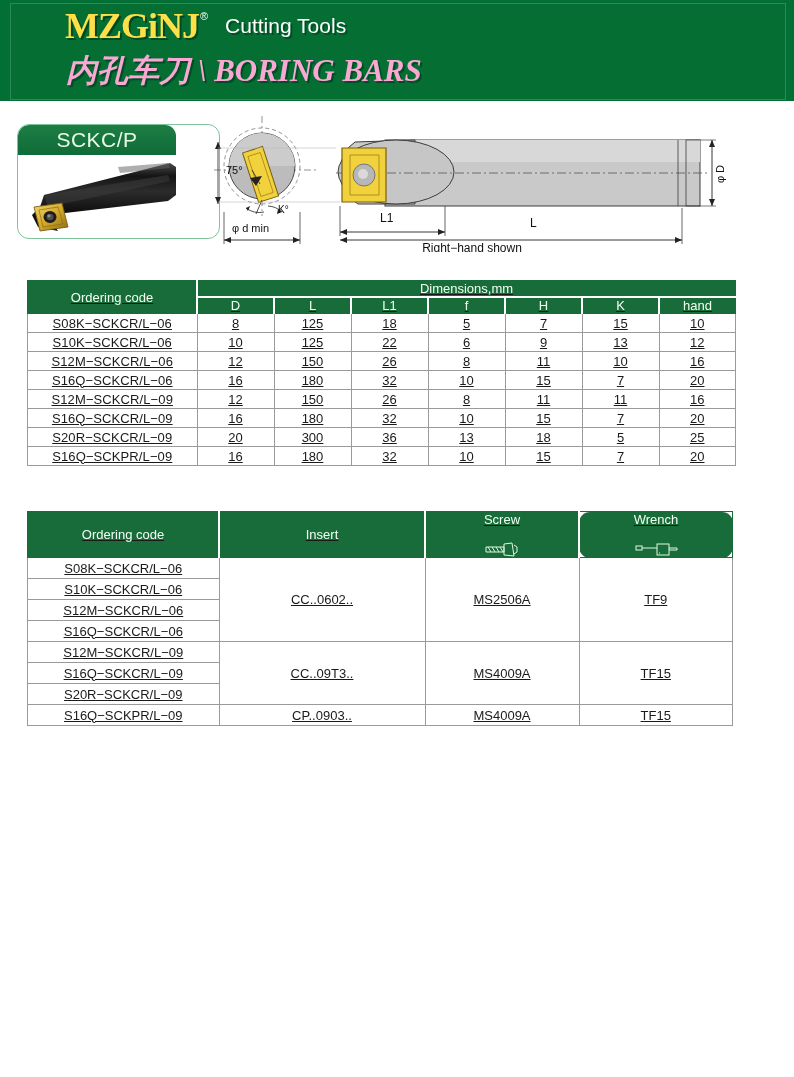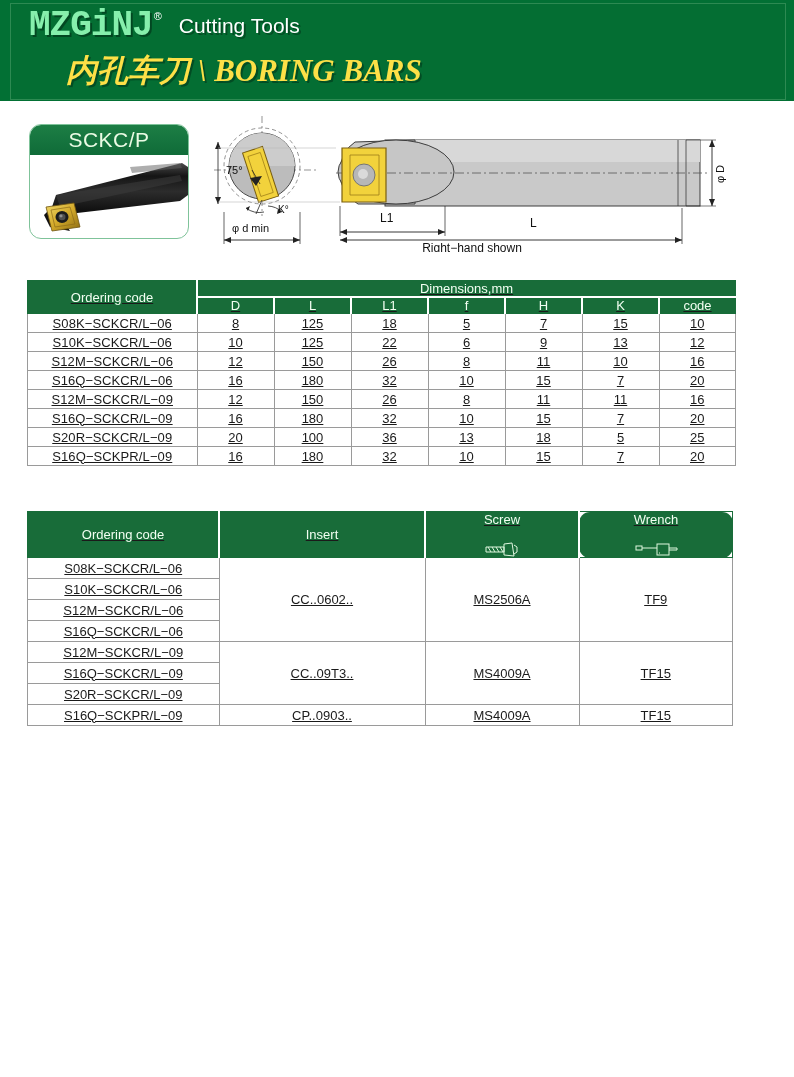--- a/index.html
+++ b/index.html
@@ -32,27 +32,28 @@
     background: #046e33;
     border: 1px solid #2d8a52;
   }
   .logo-row {
     position: absolute;
     left: 18px; top: 0px;
     display: flex;
     align-items: flex-start;
   }
   .logo-text {
-    font-family: Liberation Mono, monospace;
+    font-family: Liberation Serif, serif;
     font-weight: bold;
     font-size: 36px;
     letter-spacing: -1px;
-    color: #86efac;
+    color: #fde047;
     line-height: 44px;
     text-shadow: 2px 2px 0 rgba(0,0,0,0.35);
+    margin-left: 36px;
   }
   .logo-reg {
     font-size: 11px;
     color: #ffffff;
     line-height: 16px;
     margin-left: 1px;
     margin-top: 4px;
   }
   .banner-title {
     font-family: "Liberation Sans", sans-serif;
@@ -62,39 +63,40 @@
     margin-left: 17px;
     text-shadow: 2px 2px 0 rgba(0,0,0,0.30);
   }
   .banner-sub {
     position: absolute;
     left: 55px; top: 46px;
     font-family: "Liberation Serif", serif;
     font-style: italic;
     font-weight: bold;
     font-size: 31px;
-    color: #fde047;
+    color: #f9a8d4;
     white-space: nowrap;
     text-shadow: 2px 2px 0 rgba(0,0,0,0.30);
   }
   .banner-sub .cjk {
     font-family: "DejaVu Sans", sans-serif;
     font-style: italic;
     font-weight: bold;
   }
 
   
   .product-card {
     position: absolute;
-    left: 29px; top: 124px;
+    left: 17px; top: 124px;
     width: 158px; height: 113px;
     border: 1px solid #7fc39a;
     border-radius: 12px;
     background: #ffffff;
     overflow: hidden;
+    padding-left: 43px;
   }
   .product-card-head {
     position: absolute;
     left: 0; top: 0;
     width: 158px; height: 30px;
     background: linear-gradient(to bottom, #1d7e45 0%, #0f6b38 100%);
     border-radius: 11px 11px 0 0;
     display: flex;
     align-items: center;
     justify-content: center;
@@ -320,21 +322,21 @@
       <td class="hd c-code" rowspan="2">Ordering code</td>
       <td class="hd hd-sep hd-top c-num" colspan="7">Dimensions,mm</td>
     </tr>
     <tr>
       <td class="hd hd-sep c-num">D</td>
       <td class="hd hd-sep c-num">L</td>
       <td class="hd hd-sep c-num">L1</td>
       <td class="hd hd-sep c-num">f</td>
       <td class="hd hd-sep c-num">H</td>
       <td class="hd hd-sep c-num">K</td>
-      <td class="hd hd-sep c-num">code</td>
+      <td class="hd hd-sep c-num">hand</td>
     </tr>
   </thead>
   <tbody>
     <tr>
       <td class="code-cell">S08K−SCKCR/L−06</td>
       <td>8</td>
       <td>125</td>
       <td>18</td>
       <td>5</td>
       <td>7</td>
@@ -387,21 +389,21 @@
       <td>180</td>
       <td>32</td>
       <td>10</td>
       <td>15</td>
       <td>7</td>
       <td>20</td>
     </tr>
     <tr>
       <td class="code-cell">S20R−SCKCR/L−09</td>
       <td>20</td>
-      <td>100</td>
+      <td>300</td>
       <td>36</td>
       <td>13</td>
       <td>18</td>
       <td>5</td>
       <td>25</td>
     </tr>
     <tr>
       <td class="code-cell">S16Q−SCKPR/L−09</td>
       <td>16</td>
       <td>180</td>

